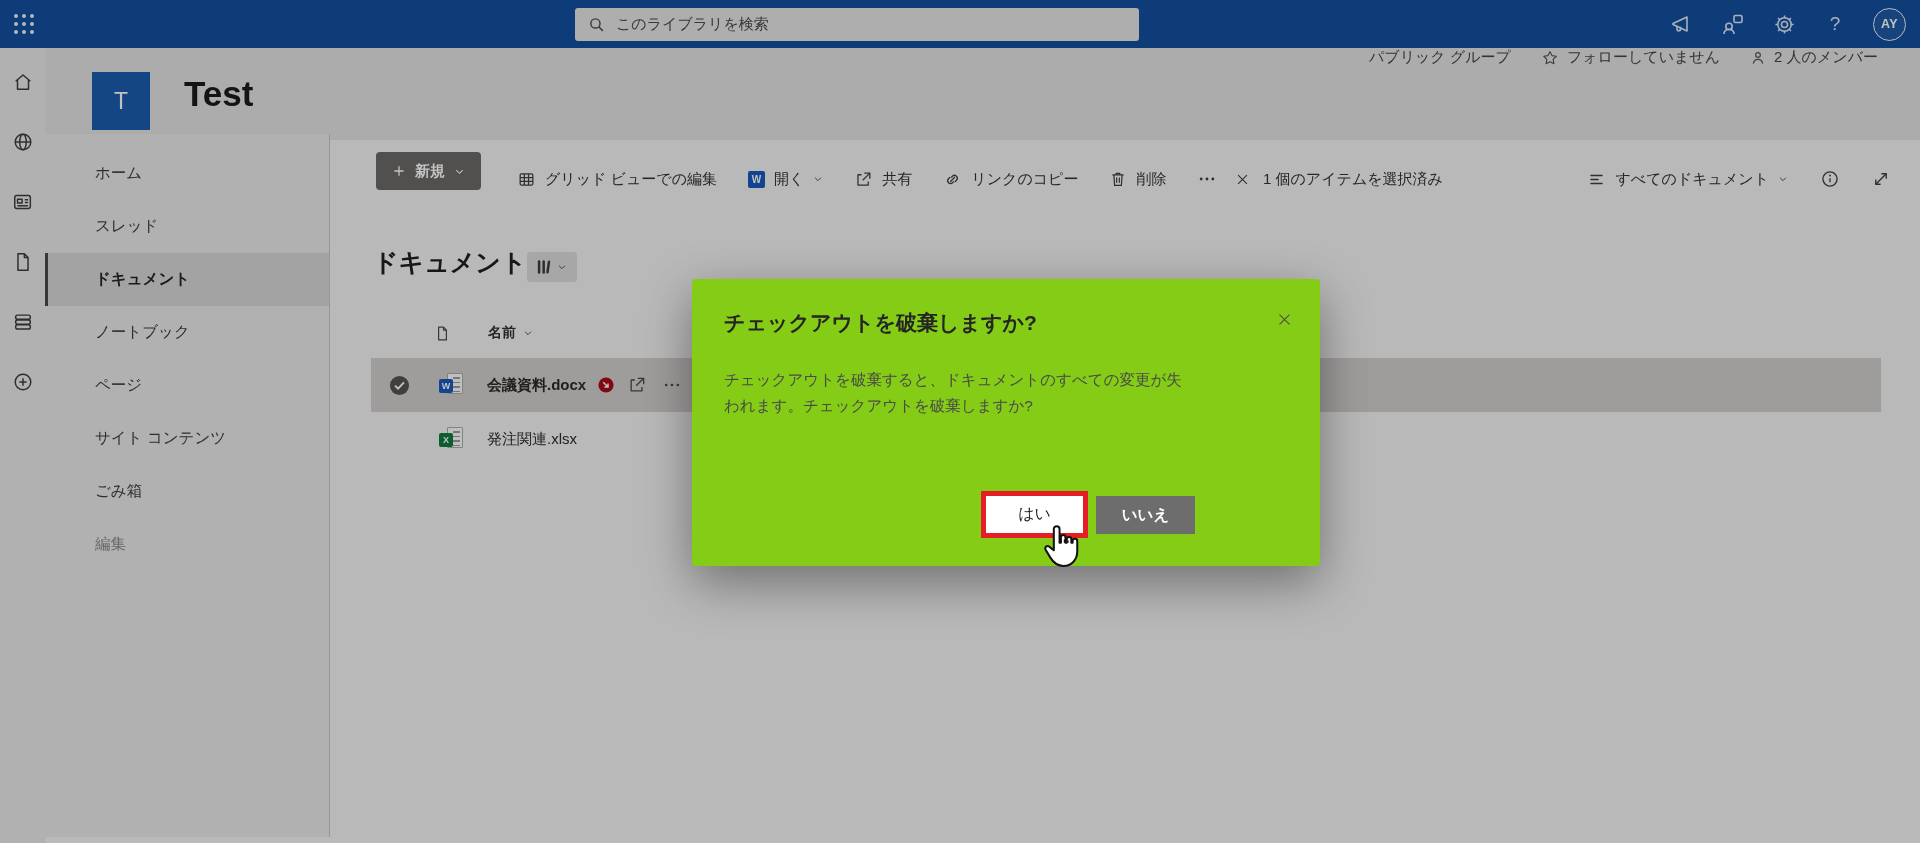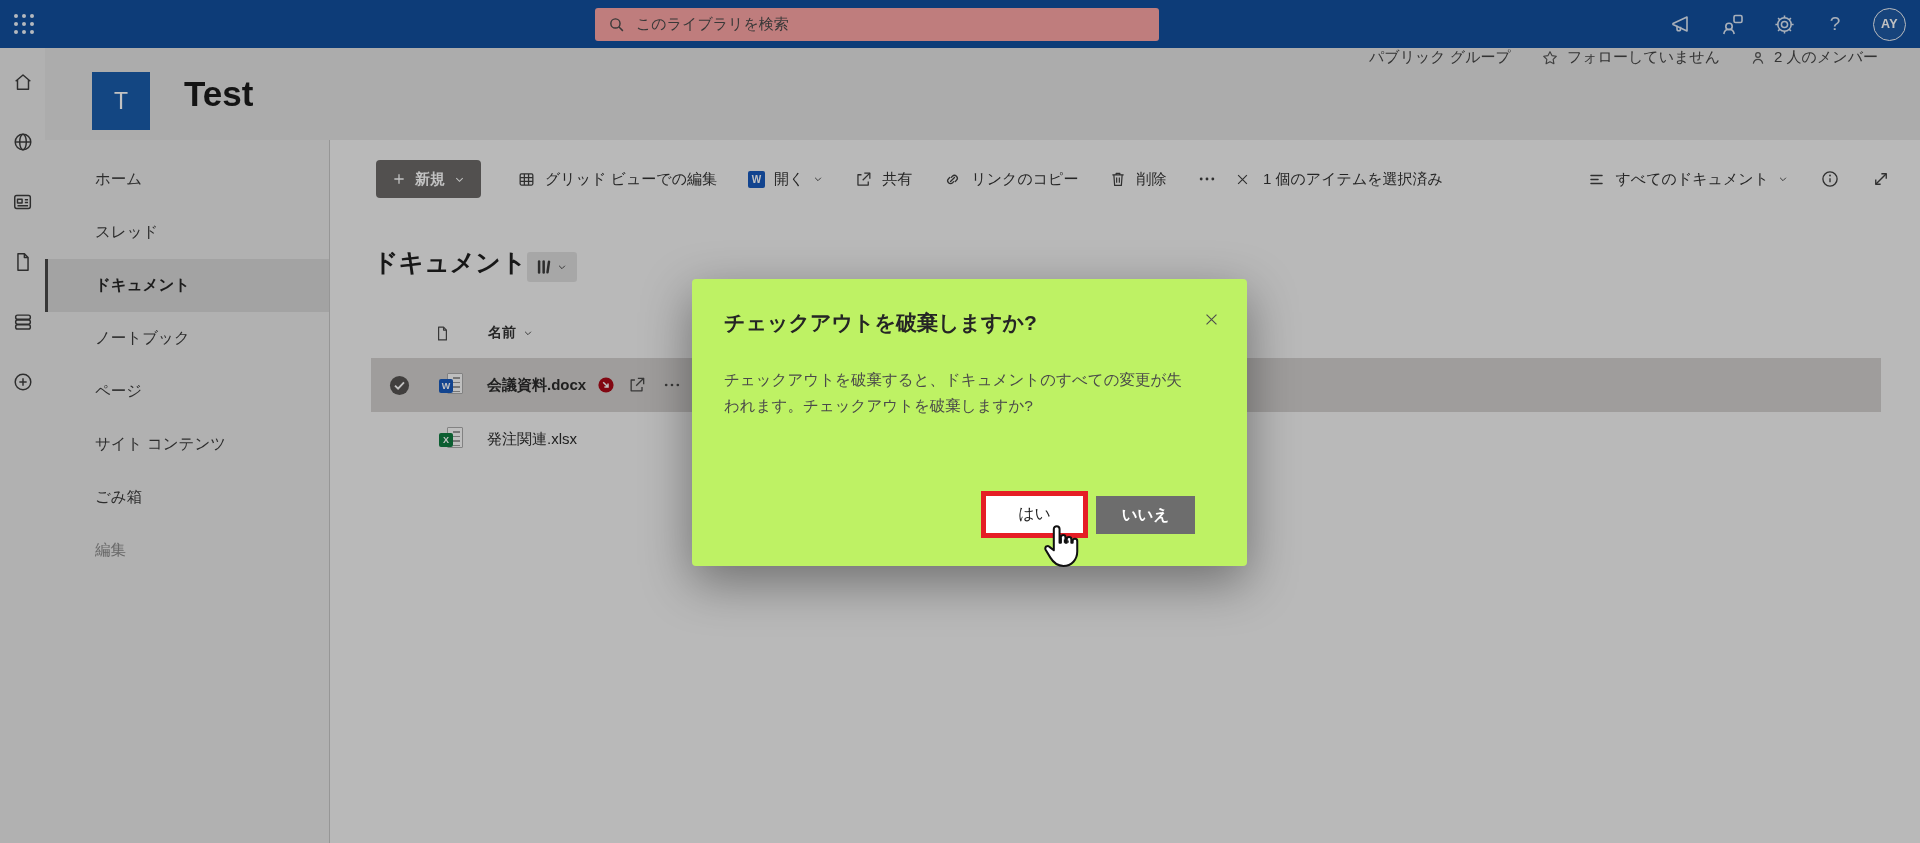--- a/index.html
+++ b/index.html
@@ -4,49 +4,49 @@
 <style>
   * { margin:0; padding:0; box-sizing:border-box; }
   html,body { width:1920px; height:843px; overflow:hidden; }
   body { font-family:"Liberation Sans","DejaVu Sans",sans-serif; background:#f3f3f3; }
   .page { position:relative; width:1920px; height:843px; background:#f3f3f3; overflow:hidden; }
   svg { display:block; }
 
   
   .suitebar { position:absolute; left:0; top:0; width:1920px; height:48px; background:#12509e; z-index:1; }
   .waffle-btn { position:absolute; left:0; top:0; width:48px; height:48px; display:flex; align-items:center; justify-content:center; cursor:pointer; }
-  .suite-search { position:absolute; left:575px; top:8px; width:564px; height:33px; background:#fca5a5; border-radius:3px; display:flex; align-items:center; gap:11px; padding-left:13px; color:#4a4a4a; font-size:15px;margin-left:20px; }
+  .suite-search { position:absolute; left:575px; top:8px; width:564px; height:33px; background:#e5e5e5; border-radius:3px; display:flex; align-items:center; gap:11px; padding-left:13px; color:#4a4a4a; font-size:15px; }
   .suite-right { position:absolute; right:14px; top:0; height:48px; display:flex; align-items:center; gap:25px; }
   .suite-icon-btn { width:26px; height:26px; display:flex; align-items:center; justify-content:center; color:#dfe8f5; cursor:pointer; }
   .suite-help { color:#dfe8f5; font-size:19px; font-weight:400; }
   .avatar { width:33px; height:33px; border:1.5px solid #f2f5fa; border-radius:50%; display:flex; align-items:center; justify-content:center; color:#fff; font-size:12.5px; font-weight:600; letter-spacing:.3px; background:rgba(255,255,255,.06); cursor:pointer; }
 
   
   .rail { position:absolute; left:0; top:48px; width:45px; height:795px; background:#e9e9e9; display:flex; flex-direction:column; align-items:center; padding-top:12px; gap:16px; z-index:1; }
   .rail-btn { width:44px; height:44px; display:flex; align-items:center; justify-content:center; color:#3d3d3d; cursor:pointer; }
 
   
   .siteheader { position:absolute; left:45px; top:48px; width:1875px; height:92px; background:#e2e2e2; z-index:1; }
   .site-logo { position:absolute; left:47px; top:24px; width:58px; height:58px; background:#1a5dab; color:#fff; display:flex; align-items:center; justify-content:center; font-size:23px; cursor:pointer; }
   .site-title { position:absolute; left:139px; top:0; height:100%; display:flex; align-items:center; font-size:35px; font-weight:700; color:#1b1b1b; }
   .site-meta { position:absolute; right:42px; top:0; height:100%; display:flex; align-items:flex-start; gap:30px; font-size:15px; color:#454545; }
   .meta-item { display:flex; align-items:center; gap:8px; cursor:pointer; }
 
   
-  .sidebar { position:absolute; left:45px; top:140px; width:285px; height:703px; background:#e9e9e9; border-right:1px solid #c6c6c6; z-index:1; }
+  .sidebar { position:absolute; left:45px; top:134px; width:285px; height:703px; background:#e9e9e9; border-right:1px solid #c6c6c6; z-index:1; }
   .sb-items { padding-top:13px; }
   .sb-item { position:relative; height:53px; display:flex; align-items:center; padding-left:50px; font-size:15.5px; color:#3c3c3c; cursor:pointer; }
   .sb-item.selected { background:#d7d7d7; font-weight:700; color:#262626; }
   .sb-item.selected::before { content:""; position:absolute; left:0; top:0; bottom:0; width:3px; background:#494949; }
   .sb-item.muted { color:#8a8a8a; }
   .sb-footer { position:absolute; left:0; right:0; top:541px; border-top:1px solid #bdbdbd; padding:16px 18px 0 30px; font-size:13px; font-weight:700; color:#3b3b3b; cursor:pointer; }
 
   
   .content { position:absolute; left:330px; top:140px; width:1590px; height:703px; background:#f3f3f3; z-index:1; }
-  .new-btn { position:absolute; left:46px; top:20px; height:38px; padding:10px 16px; border-radius:4px; background:#6c6a68; color:#fff; font-size:15px; font-weight:600; display:flex; align-items:center; gap:9px; cursor:pointer; }
+  .new-btn { position:absolute; left:46px; top:12px; height:38px; padding:10px 16px; border-radius:4px; background:#6c6a68; color:#fff; font-size:15px; font-weight:600; display:flex; align-items:center; gap:9px; cursor:pointer; }
   .cb-left { position:absolute; left:187px; top:20px; height:38px; display:flex; align-items:center; gap:31px; }
   .cb-item { display:flex; align-items:center; gap:9px; font-size:15px; color:#323232; cursor:pointer; white-space:nowrap; }
   .cb-sel { position:absolute; left:905px; top:20px; height:38px; display:flex; align-items:center; gap:13px; font-size:15px; color:#323232; }
   .cb-right { position:absolute; right:30px; top:20px; height:38px; display:flex; align-items:center; gap:32px; }
   .doc-badge { width:17px; height:17px; border-radius:2px; display:flex; align-items:center; justify-content:center; color:#fff; font-size:10px; font-weight:700; }
   .word-bg { background:#185abd; } .excel-bg { background:#107c41; }
 
   .page-title { position:absolute; left:43px; top:106px; font-size:25px; font-weight:700; color:#1f1f1f; }
   .title-pill { position:absolute; left:197px; top:112px; width:50px; height:30px; background:#dcdcdc; border-radius:3px; display:flex; align-items:center; justify-content:center; gap:5px; color:#3c3c3c; cursor:pointer; }
 
@@ -64,21 +64,21 @@
   .row-badge { margin-left:12px; cursor:default; }
   .row-share { margin-left:13px; color:#4a4a4a; cursor:pointer; }
   .row-more { margin-left:15px; color:#4a4a4a; cursor:pointer; }
   .doc-icon { position:relative; width:26px; height:24px; }
   .doc-icon .pg { position:absolute; left:8px; top:0; width:16px; height:21px; background:#fbfbfb; border:1px solid #ababab; border-radius:1px; }
   .doc-icon .pg i { display:block; height:1.5px; background:#9d9d9d; margin:3px 2px 0 5px; }
   .doc-icon .sq { position:absolute; left:0; top:6px; width:14px; height:14px; border-radius:2px; display:flex; align-items:center; justify-content:center; color:#fff; font-size:9px; font-weight:700; font-style:normal; }
 
   
   .overlay { position:absolute; inset:0; background:rgba(0,0,0,.24); z-index:10; }
-  .dialog { position:absolute; left:692px; top:279px; width:555px; height:287px; background:#bef264; border-radius:4px; box-shadow:0 16px 50px rgba(0,0,0,.4); z-index:30; }
+  .dialog { position:absolute; left:692px; top:279px; width:628px; height:287px; background:#84cc16; border-radius:4px; box-shadow:0 16px 50px rgba(0,0,0,.4); z-index:30; }
   .dlg-title { position:absolute; left:32px; top:30px; font-size:21px; font-weight:700; color:#252525; }
   .dlg-close { position:absolute; right:24px; top:28px; width:24px; height:24px; display:flex; align-items:center; justify-content:center; color:#4d4d4d; cursor:pointer; }
   .dlg-body { position:absolute; left:32px; top:88px; width:472px; font-size:15.5px; line-height:26px; color:#4a4a4a; }
   .btn-yes { position:absolute; left:289px; top:212px; width:107px; height:47px; background:#fff; border:5px solid #e51e25; display:flex; align-items:center; justify-content:center; font-size:16px; font-weight:400; color:#1f1f1f; cursor:pointer; }
   .btn-no { position:absolute; left:404px; top:217px; width:99px; height:38px; background:#6d6d6d; border:none; border-radius:0; display:flex; align-items:center; justify-content:center; font-size:15.5px; font-weight:700; color:#fff; cursor:pointer; }
   .cursor-hand { position:absolute; left:1042px; top:524px; z-index:40; pointer-events:none; }
 </style>
 </head>
 <body>
 

